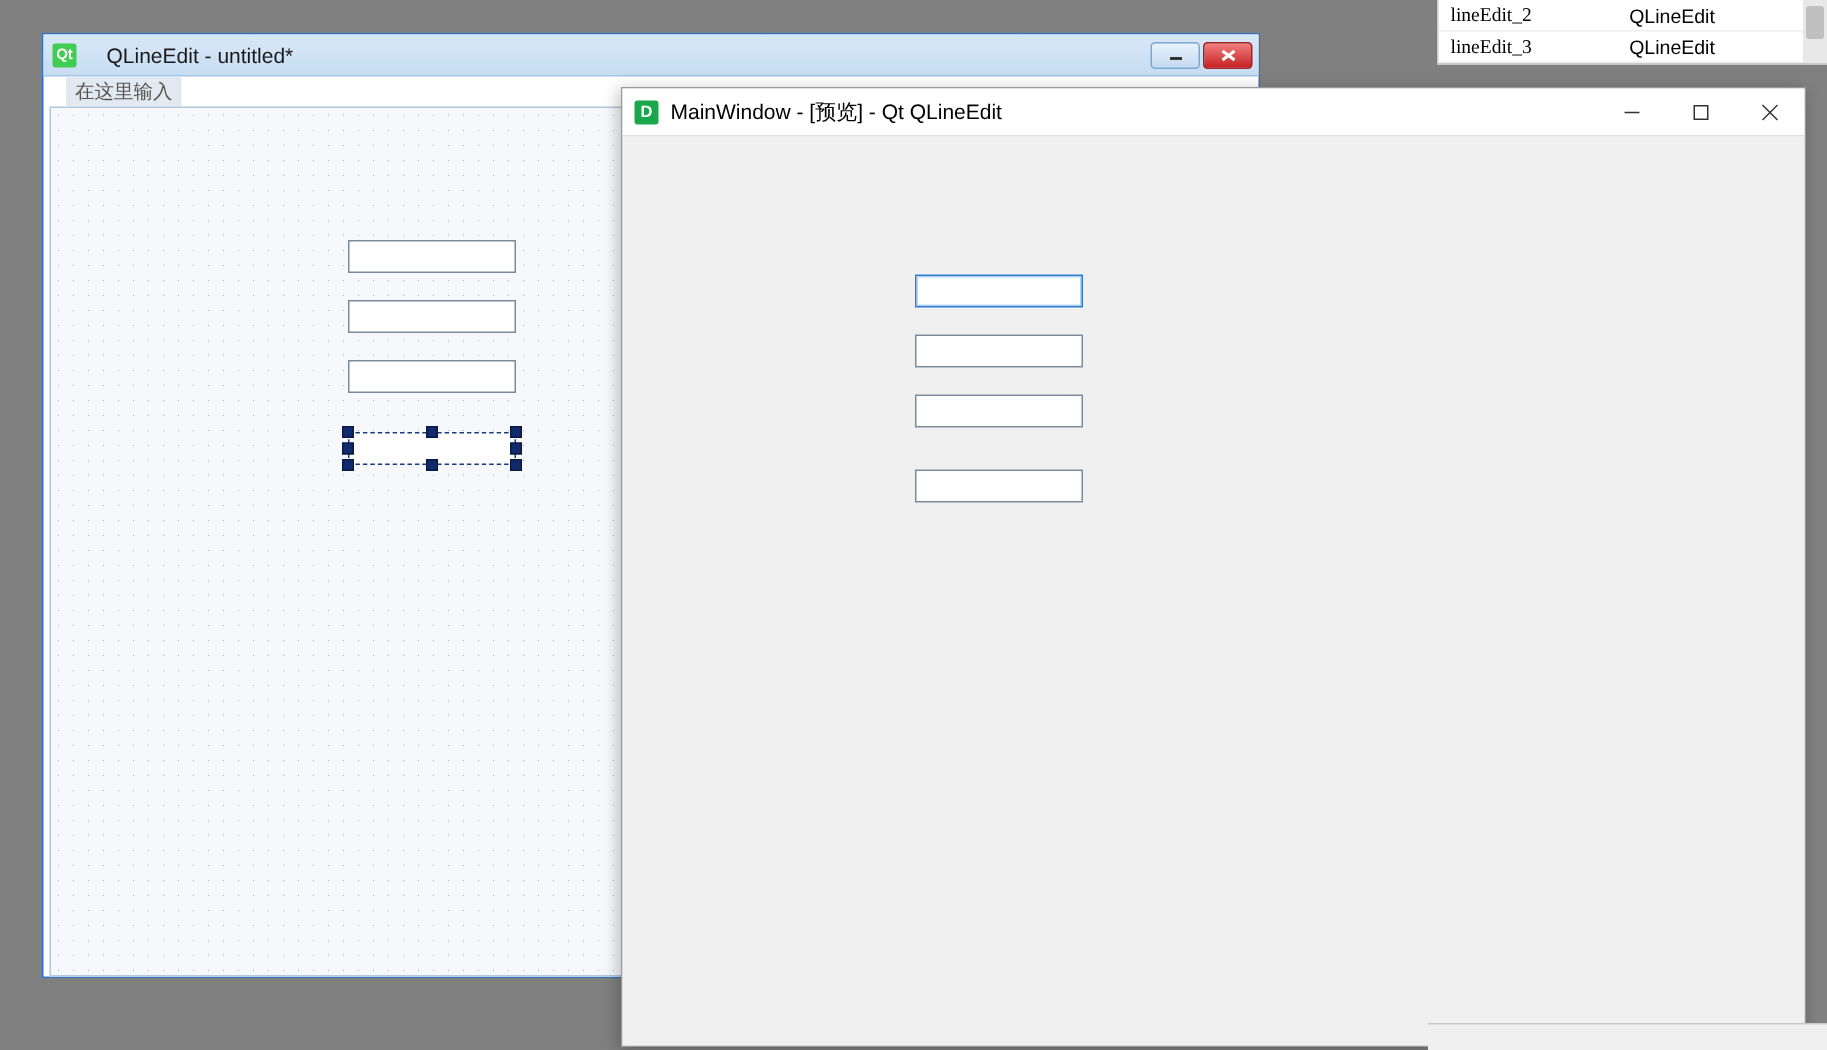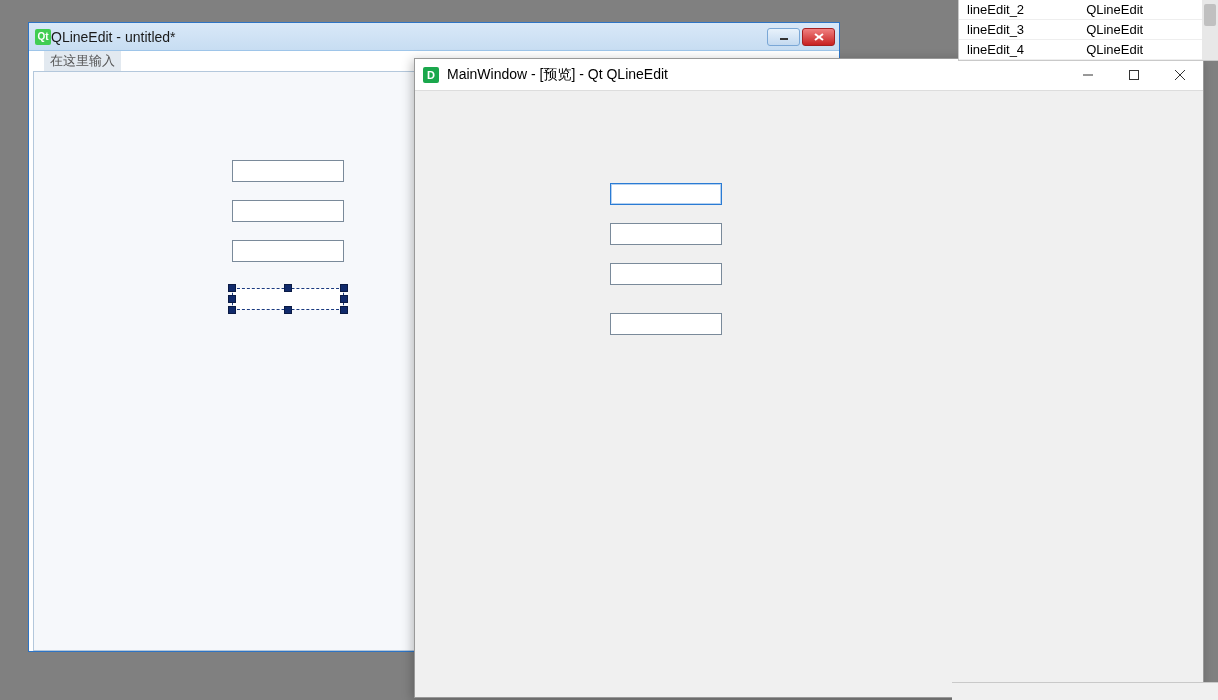--- a/index.html
+++ b/index.html
@@ -28,21 +28,21 @@
     display: flex;
     align-items: center;
     padding-left: 6px;
     font-size: 14px;
     color: #1a1a1a;
   }
   .designer-titlebar .qt-icon {
     width: 16px; height: 16px;
     background: #41cd52;
     border-radius: 2px;
-    margin-right: 0;
+    margin-right: 20px;
     display: flex; align-items: center; justify-content: center;
     font-size: 10px; color: #fff; font-weight: bold;
   }
   .designer-titlebar .winbtns {
     margin-left: auto;
     display: flex;
     padding-right: 4px;
   }
   .designer-titlebar .winbtn {
     width: 33px; height: 18px;
@@ -180,21 +180,21 @@
     border-left: 1px solid #c9c9c9;
     border-bottom: 1px solid #c9c9c9;
     font-size: 13px;
   }
   .inspector table { width:100%; border-collapse: collapse; }
   .inspector td {
     padding: 2px 8px;
     border-bottom: 1px solid #eee;
     white-space: nowrap;
   }
-  .inspector tr td:first-child { width: 46%; }
+  .inspector tr td:first-child { width: 46%; font-family: Liberation Serif, serif; }
   .inspector .scroll-stub {
     position:absolute; right:0; top:0; width:16px; height:100%;
     background:#e8e8e8;
   }
   .inspector .scroll-thumb {
     position:absolute; right:2px; top:4px; width:12px; height:22px;
     background:#c0c0c0; border-radius:2px;
   }
   .bottom-strip{
     position:absolute;
@@ -284,24 +284,20 @@
   <table>
     <tbody>
         <tr>
       <td>lineEdit_2</td>
       <td>QLineEdit</td>
     </tr>
     <tr>
       <td>lineEdit_3</td>
       <td>QLineEdit</td>
     </tr>
-    <tr>
-      <td>lineEdit_4</td>
-      <td>QLineEdit</td>
-    </tr>
   </tbody>
     </table>
   <div class="scroll-stub">
     <div class="scroll-thumb"></div>
   </div>
 </div>
 
 <div class="bottom-strip"></div>
 
 </body></html>

